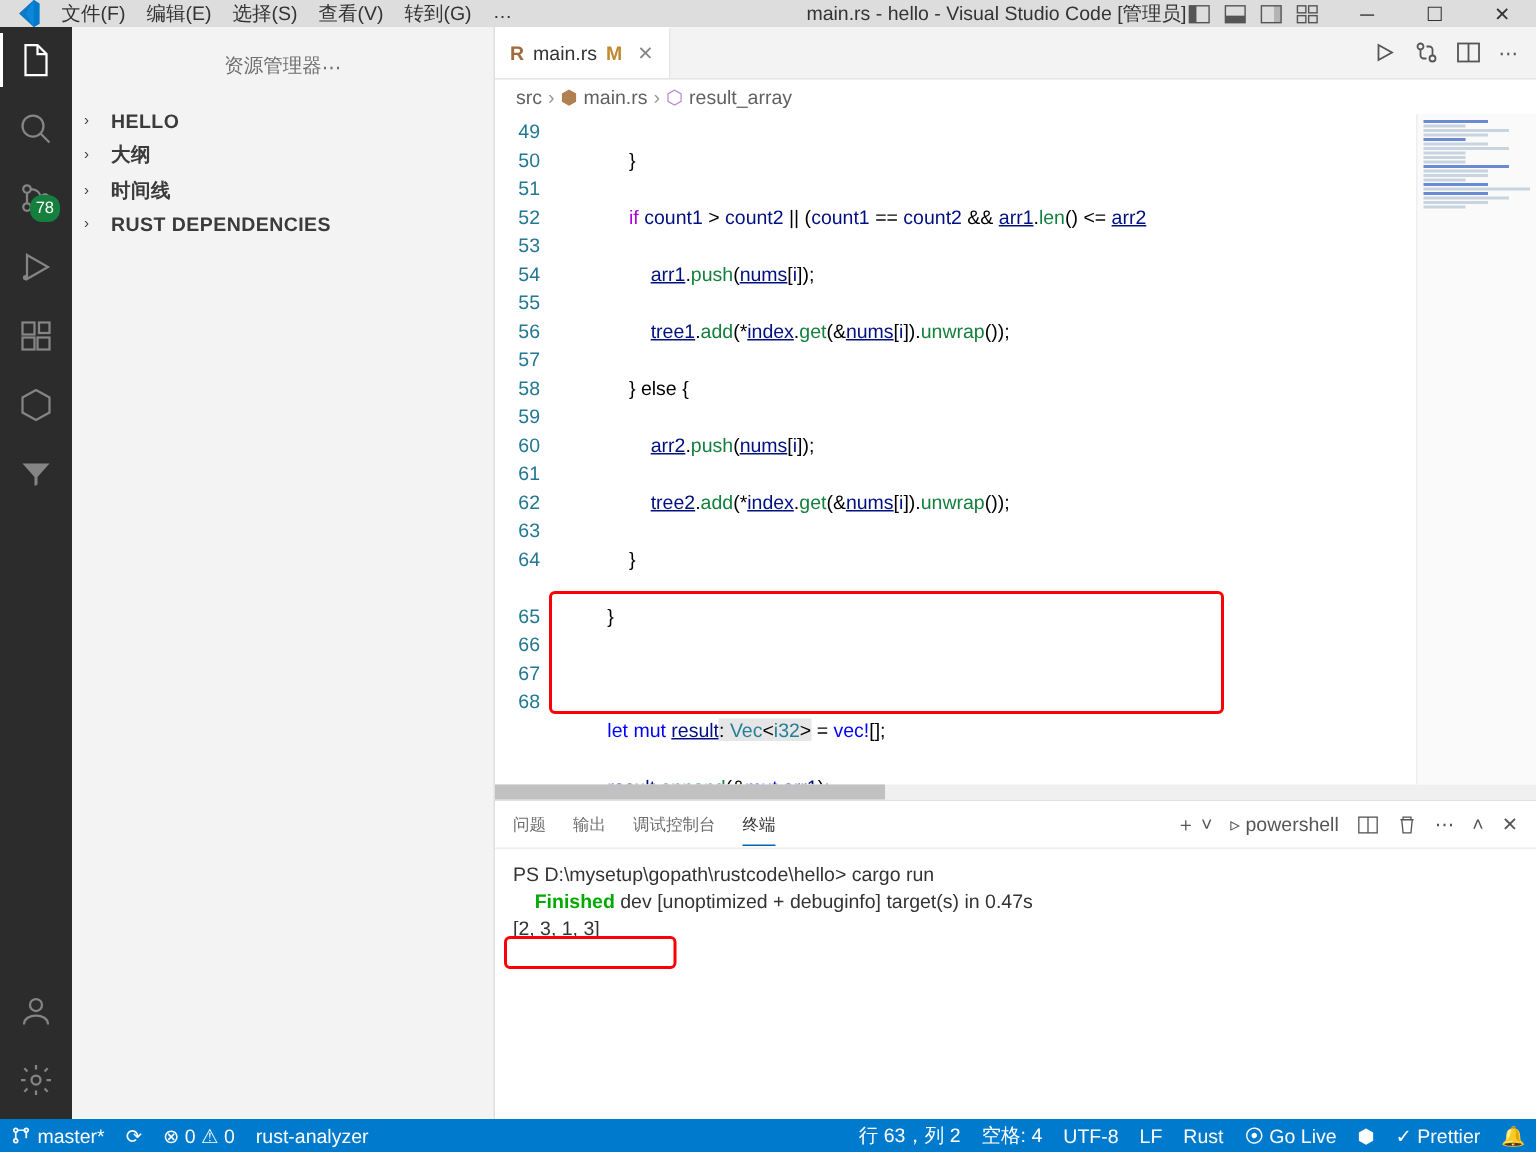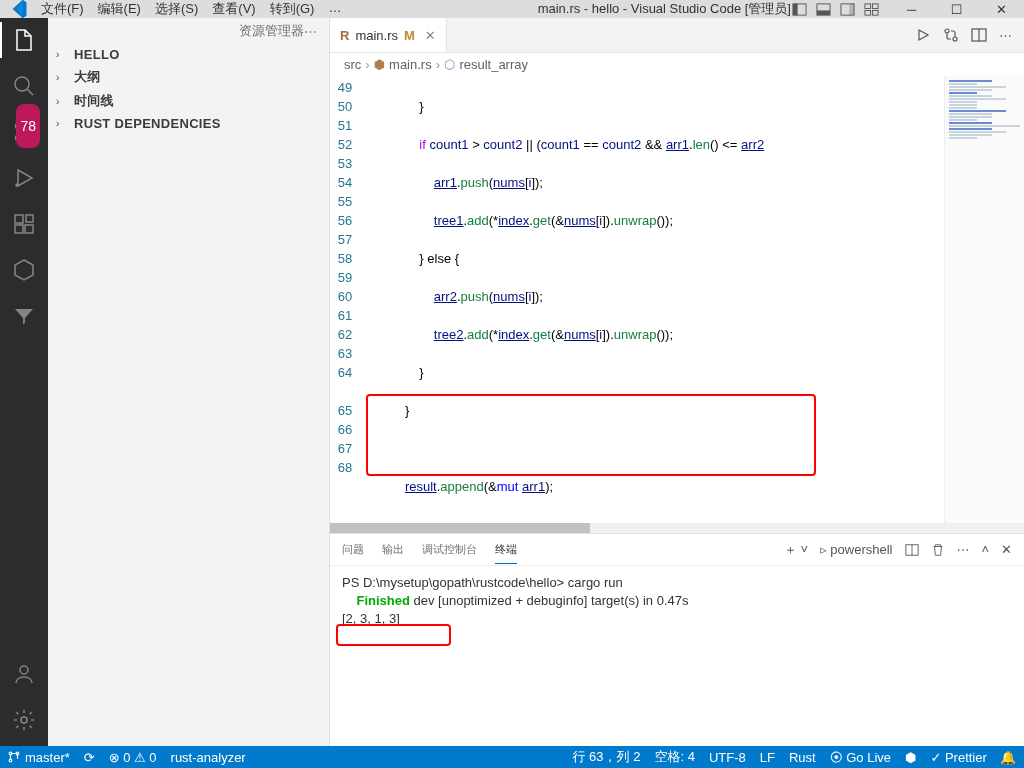--- a/index.html
+++ b/index.html
@@ -10,44 +10,44 @@
 .titlebar .menu span{padding:4px 6px;cursor:default}
 .titlebar .title{flex:1;text-align:right;color:#333}
 .titlebar .right{display:flex;align-items:center;gap:8px;padding-right:10px}
 .titlebar .right .icon{width:16px;height:16px;display:flex;align-items:center;justify-content:center}
 .titlebar .winbtn{width:45px;height:30px;display:flex;align-items:center;justify-content:center}
 .main{flex:1;display:flex;overflow:hidden}
 .activitybar{width:48px;background:#2c2c2c;display:flex;flex-direction:column;align-items:center;padding-top:8px;gap:18px}
 .activitybar .aicon{width:28px;height:28px;display:flex;align-items:center;justify-content:center;color:#858585;position:relative}
 .activitybar .aicon.active{color:#fff}
 .activitybar .aicon.active::before{content:"";position:absolute;left:-10px;top:-4px;bottom:-4px;width:2px;background:#fff}
-.activitybar .badge{position:absolute;bottom:-2px;right:-2px;background:#be185d;color:#fff;border-radius:8px;font-size:14px;padding:14px 4px}
+.activitybar .badge{position:absolute;bottom:-2px;right:-2px;background:#15803d;color:#fff;border-radius:8px;font-size:11px;padding:3px 4px}
 .activitybar .spacer{flex:1}
 .sidebar{width:282px;background:#f3f3f3;border-right:1px solid #e0e0e0;display:flex;flex-direction:column}
-.sidebar .header{display:flex;align-items:center;justify-content:flex-end;padding:4px 12px;color:#6f6f6f;font-size:11px}
+.sidebar .header{display:flex;align-items:center;justify-content:center;padding:17px 12px;color:#6f6f6f;font-size:11px}
 .sidebar .tree{flex:1;color:#3b3b3b}
 .sidebar .item{display:flex;align-items:center;padding:3px 8px;gap:4px}
 .sidebar .item .chev{width:14px;font-size:10px;color:#424242}
 .sidebar .item .lbl{font-size:13px}
 .sidebar .item.bold .lbl{font-weight:700;font-size:13px;letter-spacing:0.3px}
 .editor{flex:1;display:flex;flex-direction:column;background:#fff;overflow:hidden}
 .tabs{height:35px;background:#f3f3f3;display:flex;align-items:stretch;border-bottom:1px solid #e5e5e5}
 .tab{display:flex;align-items:center;gap:6px;padding:0 10px;background:#fff;border-right:1px solid #e5e5e5;border-top:1px solid #fff}
 .tab .ricon{color:#a16a3f;font-weight:bold}
 .tab .name{color:#333}
 .tab .mod{color:#c08b2f;font-weight:600}
 .tab .close{color:#888;margin-left:4px}
 .tabs .tspacer{flex:1}
 .tabs .tright{display:flex;align-items:center;gap:12px;padding:0 12px;color:#555}
 .breadcrumb{padding:4px 14px;color:#666;display:flex;align-items:center;gap:4px;font-size:13px}
 .breadcrumb .seg{color:#616161}
 .breadcrumb .sep{color:#999}
 .breadcrumb .bicon{color:#b08050}
 .code-area{flex:1;display:flex;overflow:hidden;position:relative}
-.gutter{width:46px;text-align:center;padding-right:16px;color:#237893;font-family:Consolas,monospace;font-size:14px;line-height:19px;padding-top:2px;background:#fff}
+.gutter{width:46px;text-align:right;padding-right:16px;color:#237893;font-family:Consolas,monospace;font-size:14px;line-height:19px;padding-top:2px;background:#fff}
 .gutter .ln{height:19px}
 .code{flex:1;font-family:Consolas,monospace;font-size:14px;line-height:19px;padding-top:2px;position:relative;white-space:pre;color:#000}
 .code .line{height:19px}
 .minimap{width:80px;background:#fafafa;border-left:1px solid #eee;position:relative}
 .minimap .mm-content{position:absolute;top:4px;left:4px;right:4px}
 .minimap .mm-line{height:2px;margin-bottom:1px;background:#c8d4e0}
 .minimap .mm-line.kw{background:#6a8bd4}
 .minimap .mm-line.s{width:40%}
 .minimap .mm-line.m{width:60%}
 .minimap .mm-line.l{width:80%}
@@ -287,20 +287,21 @@
 <div class="line">            }</div>
 <div class="line">            <span class="ctrl">if</span> <span class="var">count1</span> <span class="op">&gt;</span> <span class="var">count2</span> <span class="op">||</span> (<span class="var">count1</span> <span class="op">==</span> <span class="var">count2</span> <span class="op">&amp;&amp;</span> <span class="var u">arr1</span>.<span class="fn">len</span>() <span class="op">&lt;=</span> <span class="var u">arr2</span></div>
 <div class="line">                <span class="var u">arr1</span>.<span class="fn">push</span>(<span class="var u">nums</span>[<span class="var">i</span>]);</div>
 <div class="line">                <span class="var u">tree1</span>.<span class="fn">add</span>(*<span class="var u">index</span>.<span class="fn">get</span>(&amp;<span class="var u">nums</span>[<span class="var">i</span>]).<span class="fn">unwrap</span>());</div>
 <div class="line">            } else {</div>
 <div class="line">                <span class="var u">arr2</span>.<span class="fn">push</span>(<span class="var u">nums</span>[<span class="var">i</span>]);</div>
 <div class="line">                <span class="var u">tree2</span>.<span class="fn">add</span>(*<span class="var u">index</span>.<span class="fn">get</span>(&amp;<span class="var u">nums</span>[<span class="var">i</span>]).<span class="fn">unwrap</span>());</div>
 <div class="line">            }</div>
 <div class="line">        }</div>
 <div class="line"> </div>
+<div class="line">        <span class="kw">let</span> <span class="kw">mut</span> <span class="var u">result</span><span style="background:#e6e6e6">: <span class="ty">Vec</span>&lt;<span class="ty">i32</span>&gt;</span> = <span class="mac">vec!</span>[];</div>
 <div class="line">        <span class="var u">result</span>.<span class="fn">append</span>(&amp;<span class="kw">mut</span> <span class="var u">arr1</span>);</div>
 
 
 
 
 
 
 
 
 

